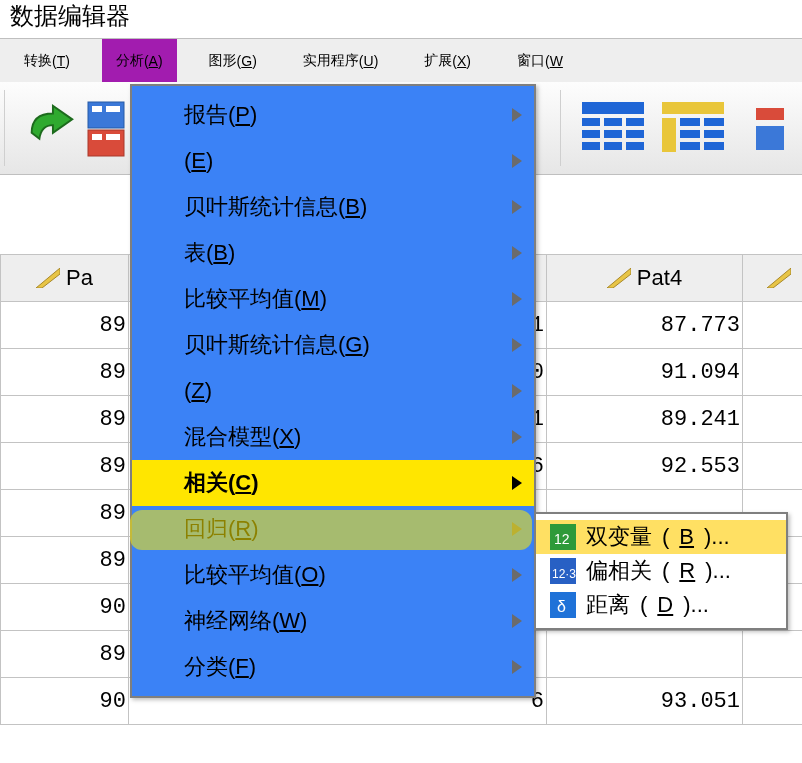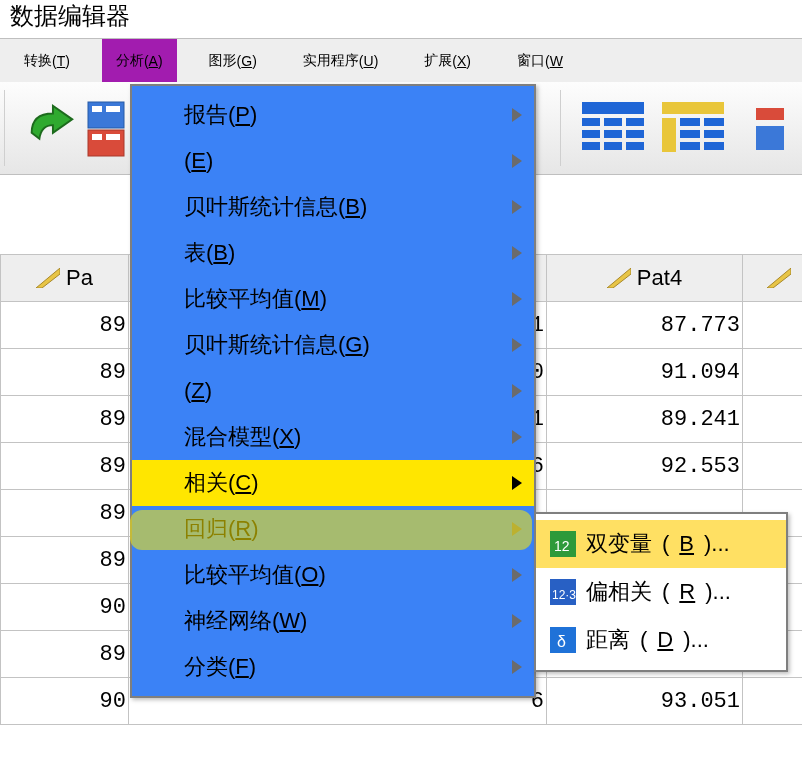--- a/index.html
+++ b/index.html
@@ -17,26 +17,26 @@
   table.data{border-collapse:collapse;table-layout:fixed;width:820px;}
   table.data th,table.data td{border:1px solid #c3c3c3;height:46px;padding:0 2px;font-size:22px;}
   table.data th{background:#eeeeee;font-weight:normal;}
   table.data th .ruler{display:inline-block;width:24px;height:20px;margin-right:6px;vertical-align:-3px;}
   table.data td.num{text-align:right;font-family:Liberation Mono, monospace;}
   
   .dropdown{position:absolute;left:130px;top:84px;width:402px;background:#3b82f6;border:2px solid #7f7f7f;box-shadow:2px 2px 4px rgba(0,0,0,.25);padding:6px 0;}
   .dropdown .ditem{position:relative;height:46px;display:flex;align-items:center;padding:0 40px 0 52px;font-size:22px;}
   .dropdown .ditem .u{text-decoration:underline;}
   .dropdown .ditem .arrow{position:absolute;right:12px;top:50%;transform:translateY(-50%);width:0;height:0;border-top:7px solid transparent;border-bottom:7px solid transparent;border-left:10px solid #6b6b6b;}
-  .dropdown .ditem.hl{background:#ffe600;}
+  .dropdown .ditem.hl{background:#ffe600;font-weight:bold;}
   .dropdown .ditem.hl .arrow{border-left-color:#000;}
   .hand-mark{position:absolute;left:130px;top:510px;width:402px;height:40px;background:rgba(255,235,0,.55);border-radius:12px;pointer-events:none;}
   
   .submenu{position:absolute;left:534px;top:512px;width:250px;background:#fff;border:2px solid #7f7f7f;box-shadow:2px 2px 4px rgba(0,0,0,.25);padding:6px 0;}
-  .submenu .sitem{height:48px;display:flex;align-items:center;padding:0 14px 0 14px;font-size:22px;gap:10px;}
+  .submenu .sitem{height:34px;display:flex;align-items:center;padding:0 14px 0 14px;font-size:22px;gap:10px;}
   .submenu .sitem.hl{background:#ffe063;}
   .submenu .sicon{width:26px;height:26px;flex:0 0 26px;}
   .submenu .u{text-decoration:underline;}
   
   .ruler svg{width:100%;height:100%;}
 </style>
 </head>
 <body>
 <div class="root">
 

